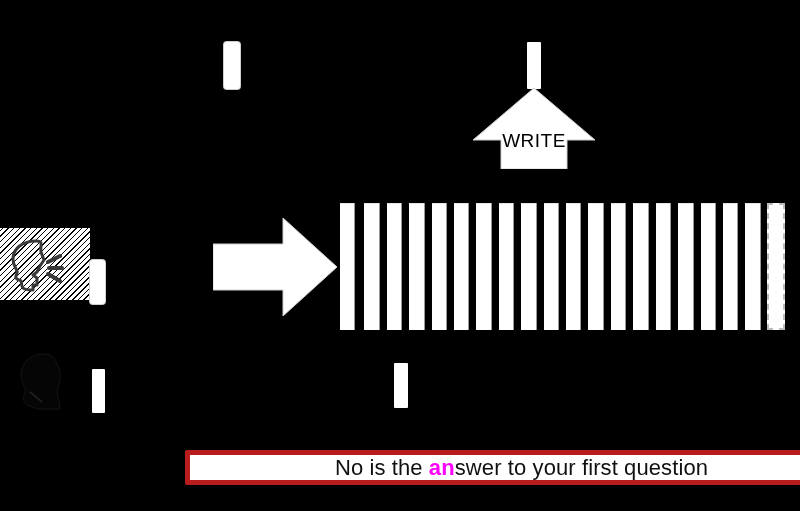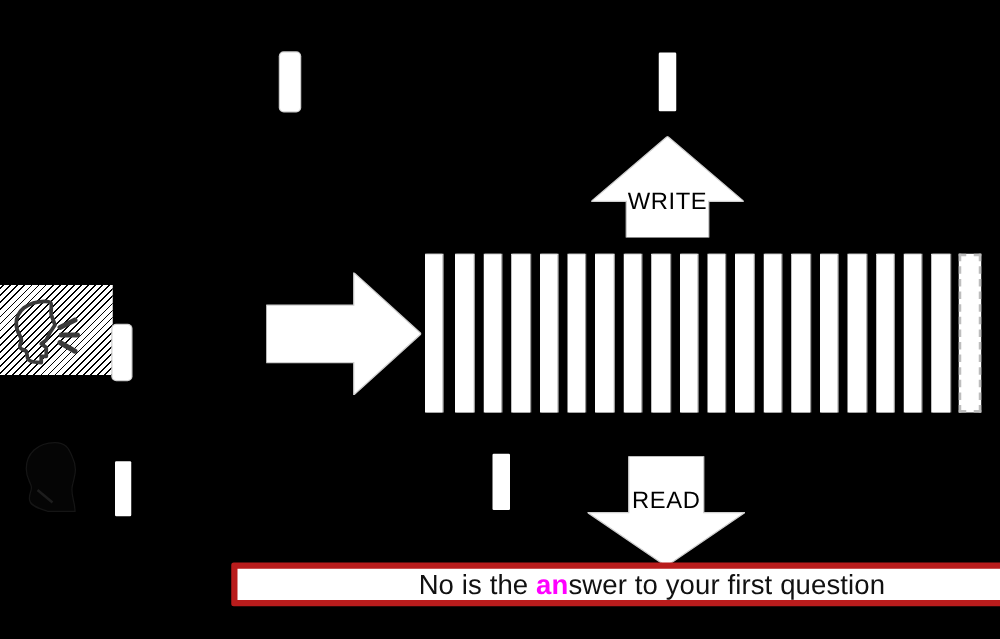--- a/index.html
+++ b/index.html
@@ -121,21 +121,21 @@
 </style>
 </head>
 <body>
 
 <div id="stage">
 
   <div class="token" style="left:224px; top:42px; width:16px; height:47px;"></div>
 
   <div class="token flat" style="left:527px; top:42px; width:14px; height:47px;"></div>
 
-  <div class="arrow" style="left:473px; top:109px; width:122px; height:81px;">
+  <div class="arrow" style="left:473px; top:88px; width:122px; height:81px;">
     <svg width="122" height="81" viewBox="0 0 122 81" aria-hidden="true">
       <polygon points="61,0 122,52 94,52 94,81 28,81 28,52 0,52" fill="#ffffff" stroke="#cfcfcf" stroke-width="1"></polygon>
     </svg>
     <span class="arrow-label" style="top:42px;">WRITE</span>
   </div>
 
   <div class="hatch-box" style="left:-8px; top:228px; width:98px; height:72px;">
   </div>
   <div class="head-svg" style="left:6px; top:238px; width:66px; height:56px;">
     <svg width="66" height="56" viewBox="0 0 66 56" aria-hidden="true">
@@ -225,26 +225,20 @@
       <div class="mem-cell">
         <div class="bar"></div>
       </div>
       <div class="mem-cell pending">
         <div class="bar"></div>
       </div>
     </div>
 
   <div class="token flat" style="left:394px; top:363px; width:14px; height:45px;"></div>
 
-  <div class="arrow" style="left:470px; top:365px; width:126px; height:88px;">
-    <svg width="126" height="88" viewBox="0 0 126 88" aria-hidden="true">
-      <polygon points="33,0 93,0 93,45 126,45 63,88 0,45 33,45" fill="#ffffff" stroke="#cfcfcf" stroke-width="1"></polygon>
-    </svg>
-    <span class="arrow-label" style="top:25px;">READ</span>
-  </div>
 
   <div id="caption-bar">
     <div id="caption-text">
       <span>No is the </span><span class="hl" style="color: rgb(255, 0, 255);">an</span><span>swer to your first question</span>
     </div>
   </div>
 
 </div>
 
 </body></html>

